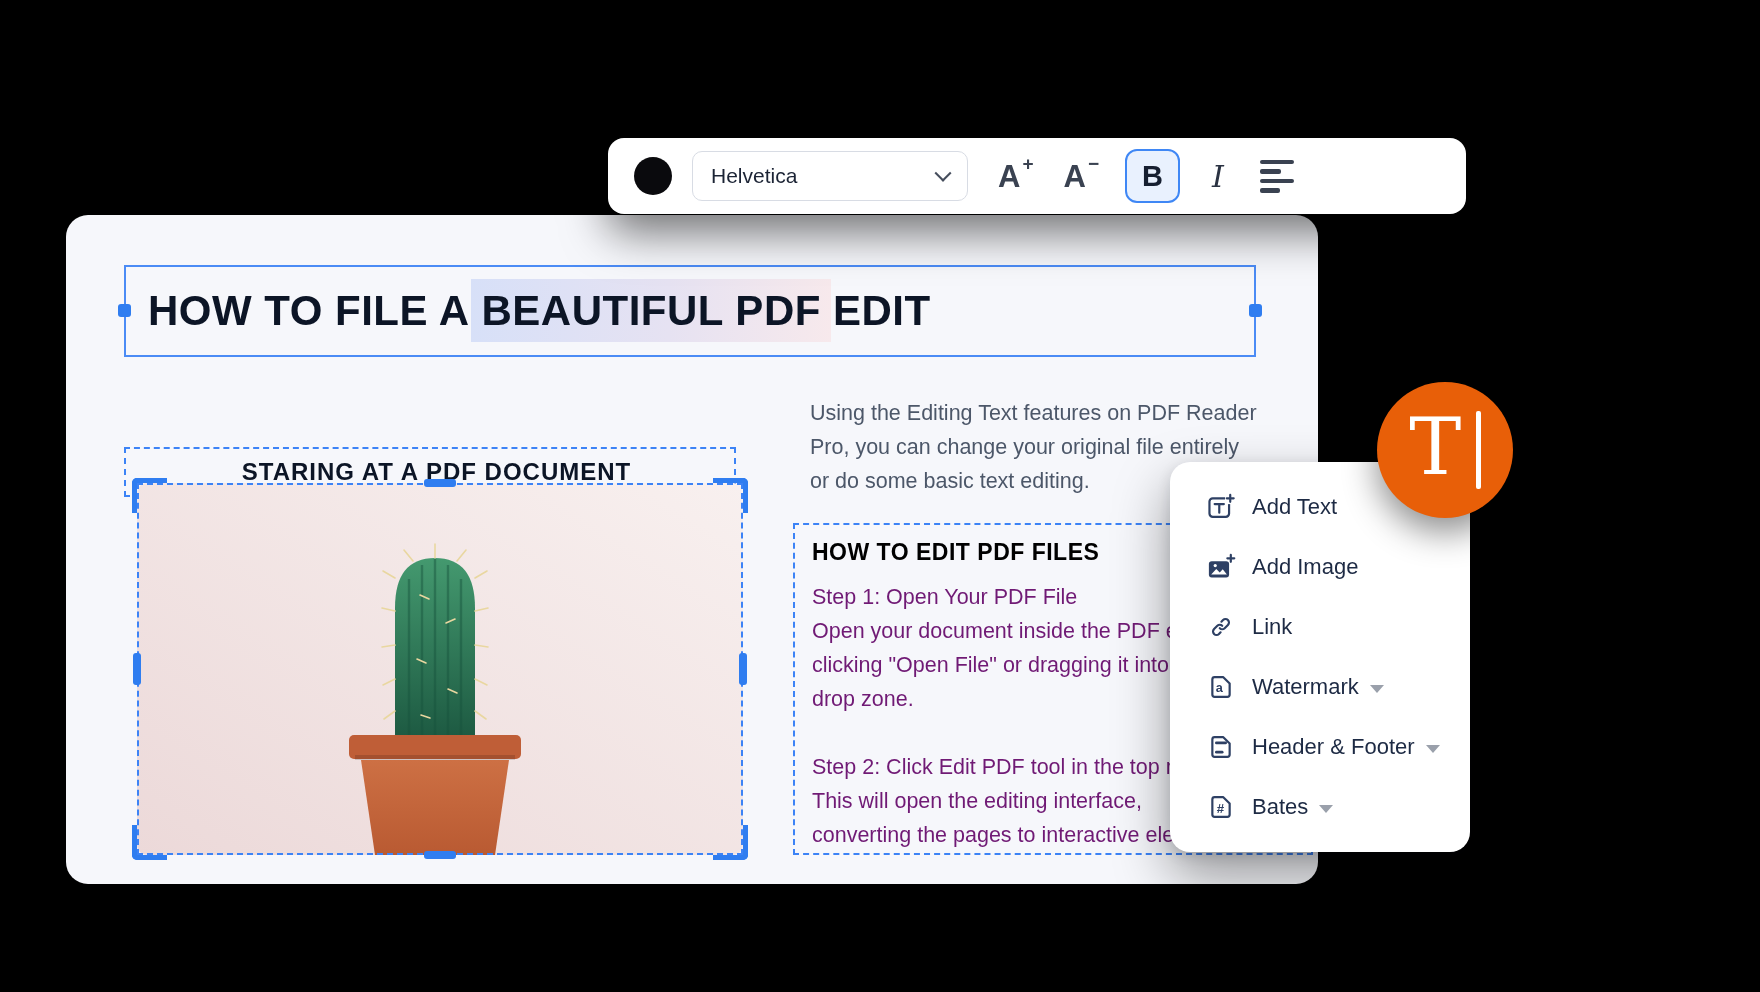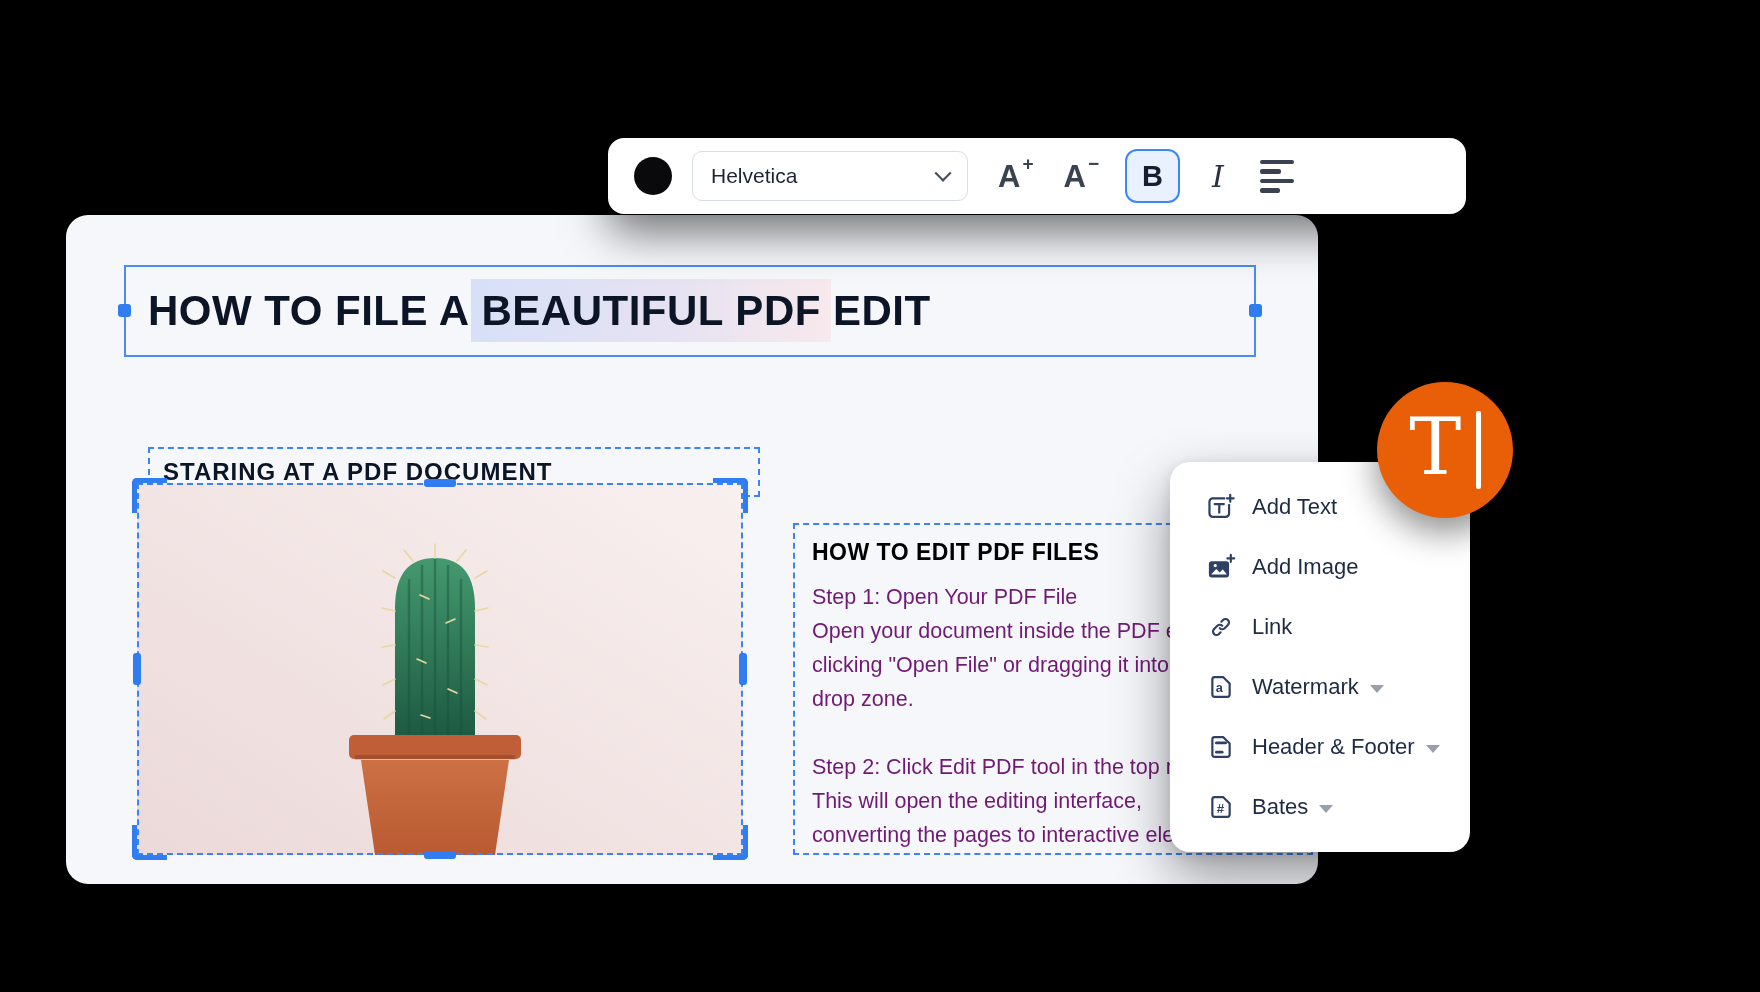--- a/index.html
+++ b/index.html
@@ -34,22 +34,22 @@
     box-shadow:0 30px 70px rgba(0,0,0,.6);z-index:1;}
 
   .title-box{position:absolute;left:58px;top:50px;width:1132px;height:92px;border:2px solid #4b8bf5;
     box-sizing:border-box;display:flex;align-items:center;padding-left:22px;}
   .title-box .handle{position:absolute;width:13px;height:13px;background:#2f7df0;border-radius:3px;top:50%;margin-top:-7px;}
   .title-box .handle.hl{left:-8px;}
   .title-box .handle.hr{right:-8px;}
   .doc-title{font-size:42px;font-weight:800;letter-spacing:.5px;color:#0c1526;white-space:nowrap;}
   .hl-span{background:linear-gradient(90deg,#d7e0f8 0%,#e6e2f2 55%,#f7e9ec 100%);padding:8px 10px;margin:0 2px;}
 
-  .staring-box{position:absolute;left:82px;top:232px;width:612px;height:50px;border:2px dashed #3c83f6;
-    box-sizing:border-box;display:flex;align-items:center;padding-left:13px;}
+  .staring-box{position:absolute;left:58px;top:232px;width:612px;height:50px;border:2px dashed #3c83f6;
+    box-sizing:border-box;display:flex;align-items:center;padding-left:13px;justify-content:center;}
   .mini-heading{font-size:24px;font-weight:800;letter-spacing:1px;color:#0c1526;white-space:nowrap;}
 
   
   .photo{position:absolute;left:71px;top:268px;width:606px;height:372px;}
   .photo .img-wrap{position:absolute;inset:0;border-radius:10px;overflow:hidden;}
   .photo .dash{position:absolute;inset:0;border:2px dashed #3c83f6;pointer-events:none;}
   .cb{position:absolute;width:30px;height:30px;pointer-events:auto;}
   .cb.tl{left:-5px;top:-5px;border-left:5px solid #2f7df0;border-top:5px solid #2f7df0;border-top-left-radius:5px;}
   .cb.tr{right:-5px;top:-5px;border-right:5px solid #2f7df0;border-top:5px solid #2f7df0;border-top-right-radius:5px;}
   .cb.bl{left:-5px;bottom:-5px;border-left:5px solid #2f7df0;border-bottom:5px solid #2f7df0;border-bottom-left-radius:5px;}
@@ -165,20 +165,25 @@
       <div class="cb tl"></div>
       <div class="cb tr"></div>
       <div class="cb bl"></div>
       <div class="cb br"></div>
       <div class="mh l"></div>
       <div class="mh r"></div>
       <div class="mh t"></div>
       <div class="mh b"></div>
     </div>
 
+    <div class="intro">
+      <div class="hline">Using the Editing Text features on PDF Reader</div>
+      <div class="hline">Pro, you can change your original file entirely</div>
+      <div class="hline">or do some basic text editing.</div>
+    </div>
 
     <div class="howto-box">
       <div class="howto-heading">HOW TO EDIT PDF FILES</div>
       <div class="hline">Step 1: Open Your PDF File</div>
       <div class="hline">Open your document inside the PDF e</div>
       <div class="hline">clicking "Open File" or dragging it into</div>
       <div class="hline">drop zone.</div>
       <div class="hline"></div>
       <div class="hline">Step 2: Click Edit PDF tool in the top m</div>
       <div class="hline">This will open the editing interface,</div>

